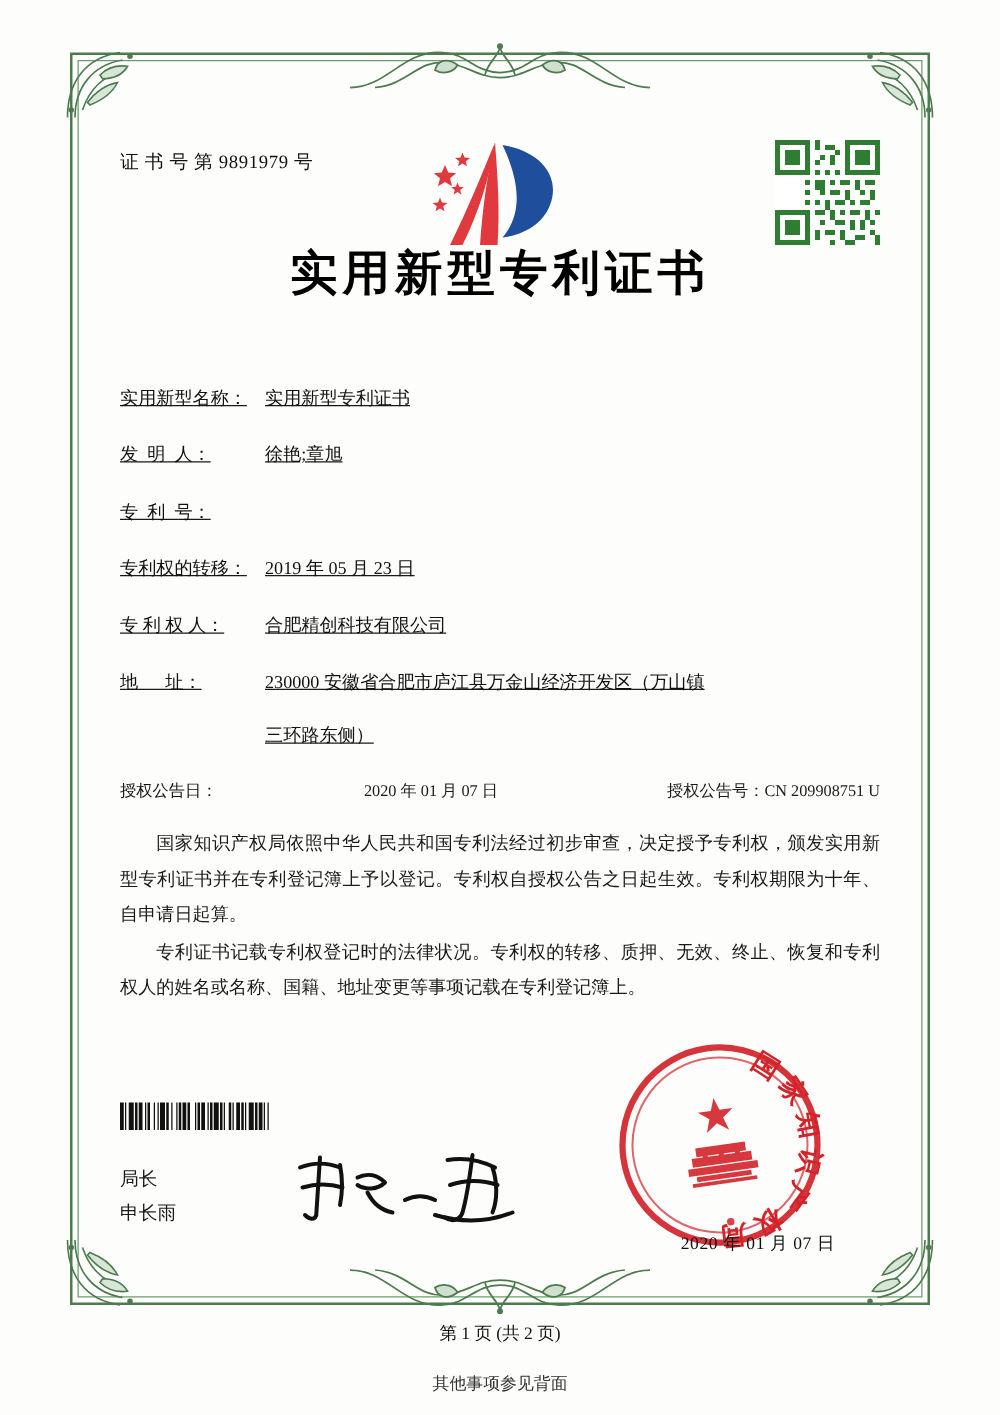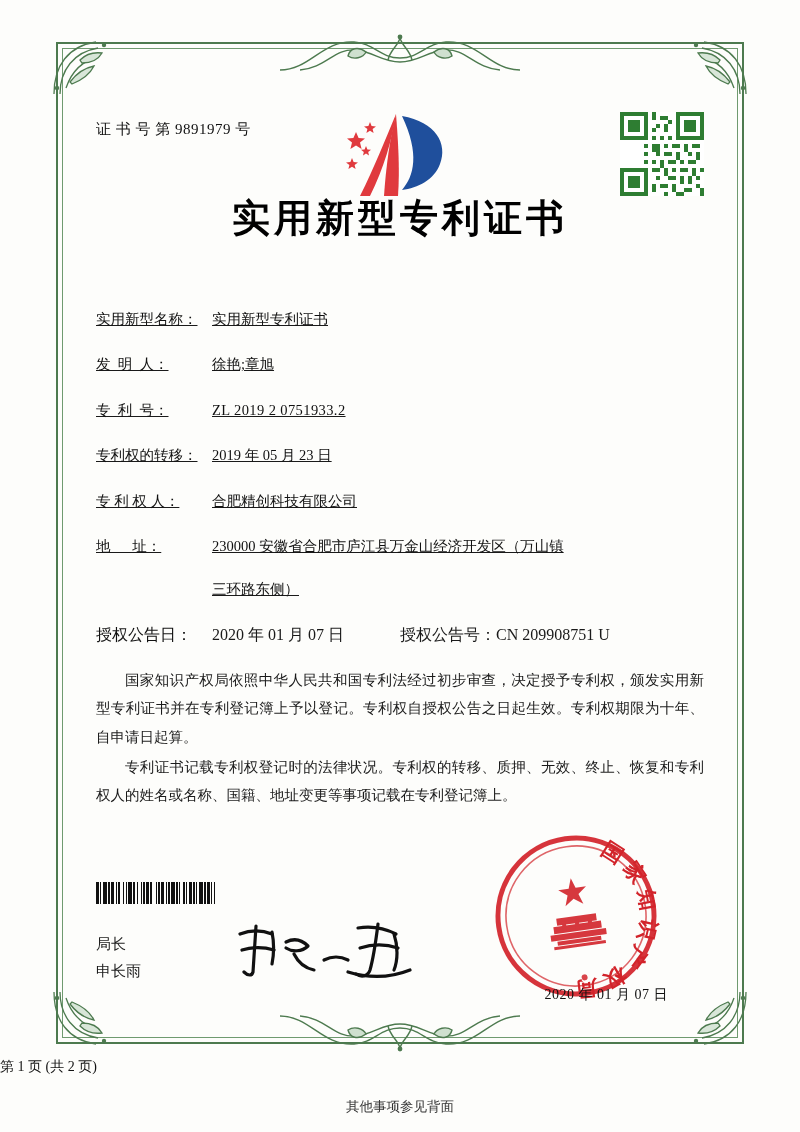--- a/index.html
+++ b/index.html
@@ -118,21 +118,22 @@
     letter-spacing: 0.4px;
   }
   .fvalue .line2 {
     display: block;
     margin-top: 20px;
   }
   .pubrow {
     display: flex;
     align-items: flex-start;
     margin-bottom: 10px;
-    font-size: 16px;
+    font-size: 13px;
+    justify-content: space-between;
   }
   .pubrow .seg2 {
     margin-left: 56px;
     display: flex;
   }
   .pubrow .lbl2 { white-space: pre; }
 
   .paras {
     margin-top: 18px;
     font-size: 14.5px;
@@ -178,20 +179,21 @@
     right: 36px; bottom: 18px;
     font-size: 14px;
     color: #111;
     letter-spacing: 0.5px;
   }
 
   .pagefoot {
     position: absolute;
     left: 0; right: 0;
     bottom: 56px;
+    text-align: center;
     font-size: 14px;
     color: #111;
   }
   .backnote {
     position: absolute;
     left: 0; right: 0;
     bottom: 16px;
     text-align: center;
     font-size: 13.5px;
     color: #333;
@@ -386,21 +388,20 @@
         <div class="fvalue">实用新型专利证书</div>
       </div>
 
       <div class="frow">
         <div class="flabel">发  明  人：</div>
         <div class="fvalue">徐艳;章旭</div>
       </div>
 
       <div class="frow">
         <div class="flabel">专  利  号：</div>
-        <div class="fvalue mono">ZL 2019 2 0751933.2</div>
       </div>
 
       <div class="frow">
         <div class="flabel">专利权的转移：</div>
         <div class="fvalue">2019 年 05 月 23 日</div>
       </div>
 
       <div class="frow">
         <div class="flabel">专 利 权 人：</div>
         <div class="fvalue">合肥精创科技有限公司</div>

